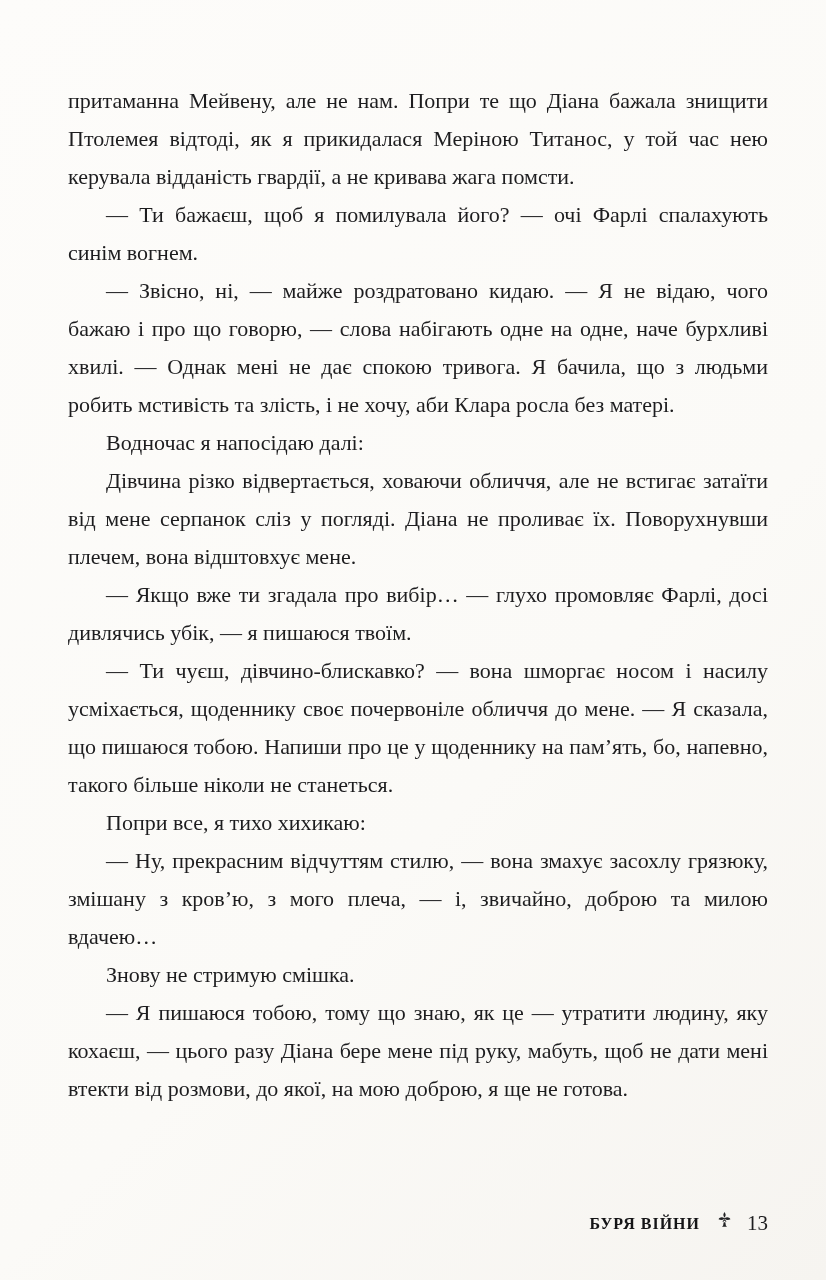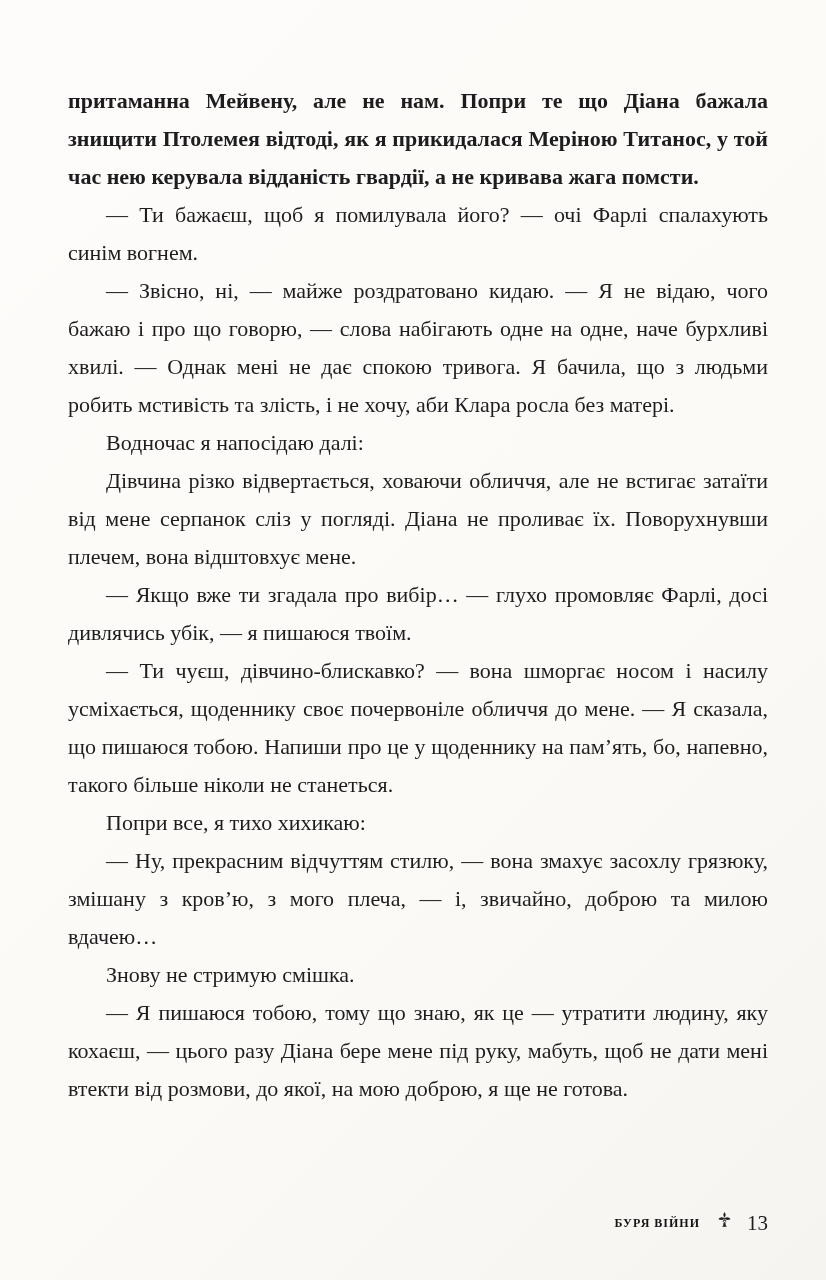--- a/index.html
+++ b/index.html
@@ -29,33 +29,32 @@
     line-height: 38px;
     text-align: justify;
   }
   .text-block p {
     margin: 0;
     text-indent: 38px;
     text-rendering: optimizeLegibility;
   }
   .text-block p.noindent {
     text-indent: 0;
-    font-weight: bold;
   }
   .page-footer {
     position: absolute;
     left: 68px;
     bottom: 44px;
     width: 700px;
     text-align: right;
     white-space: nowrap;
   }
   .running-title {
     font-weight: bold;
-    font-size: 12px;
+    font-size: 16px;
     letter-spacing: 1px;
     color: #141416;
     vertical-align: middle;
   }
   .fleuron {
     display: inline-block;
     vertical-align: middle;
     margin: 0 14px 0 16px;
     position: relative;
     top: -2px;

